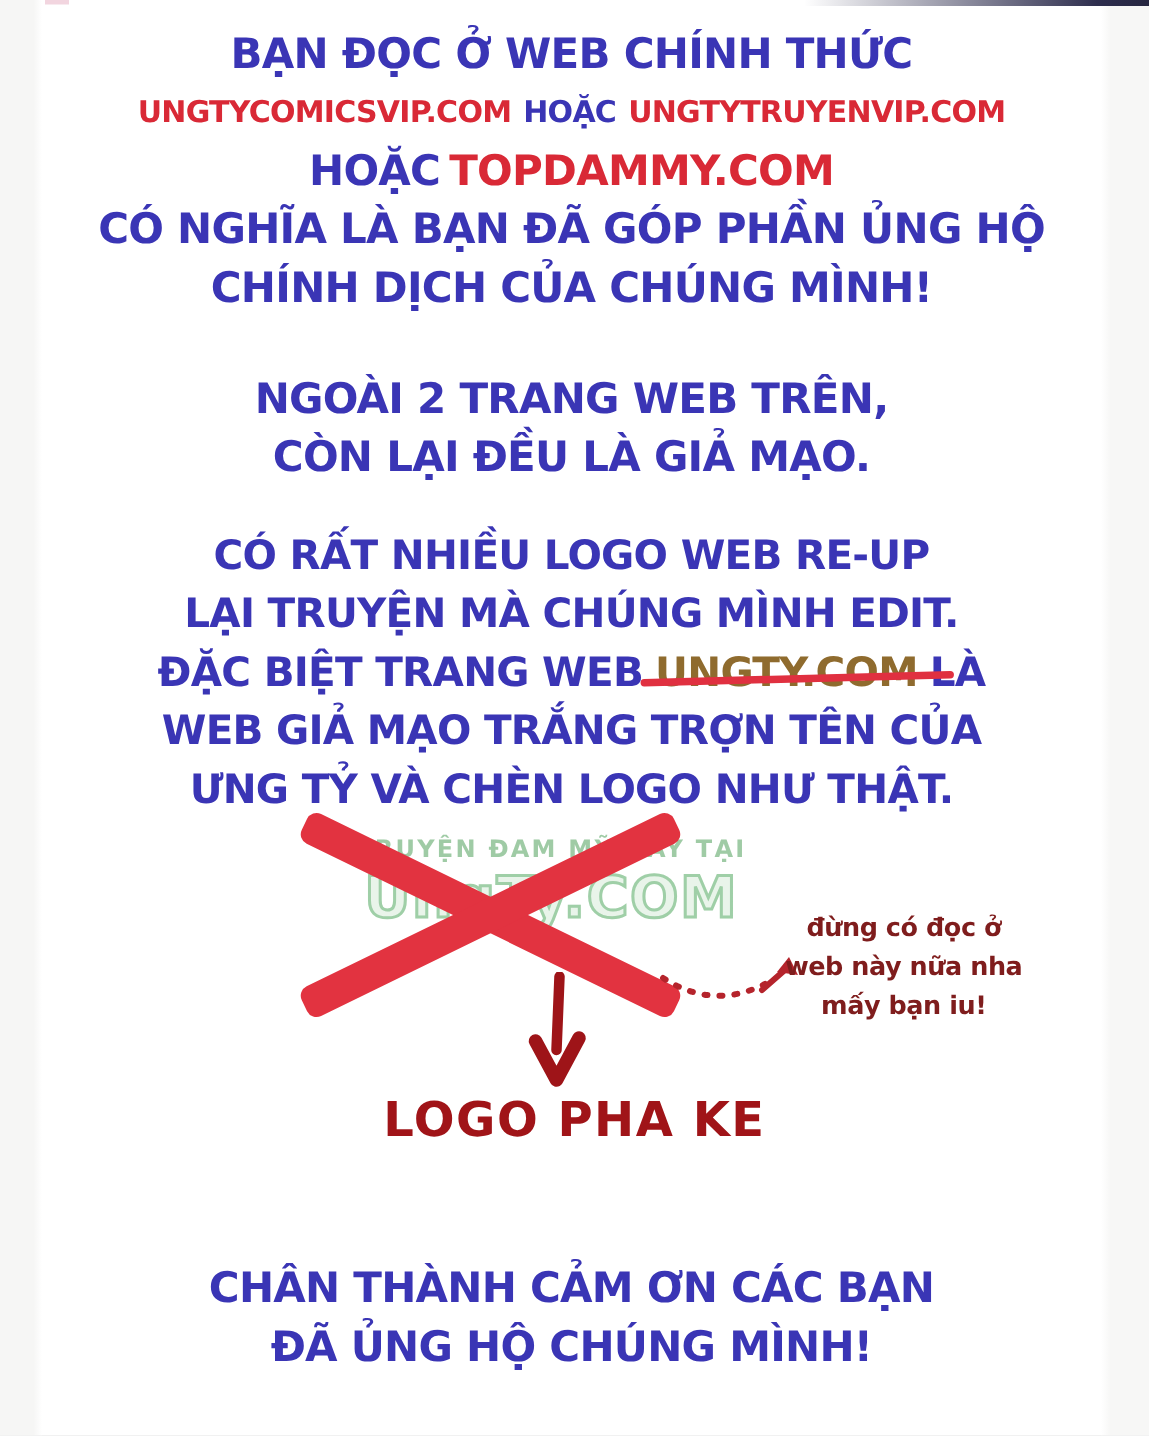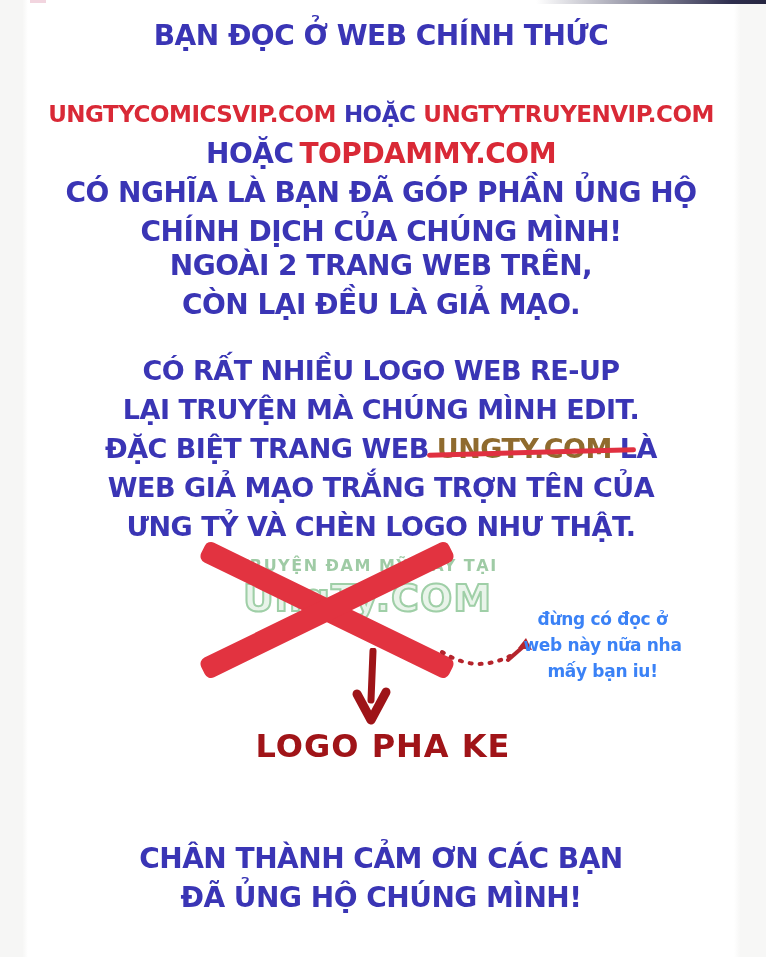--- a/index.html
+++ b/index.html
@@ -10,21 +10,21 @@
   .gutter{position:absolute;top:0;height:957px;}
   .gutter.left{left:0;width:28px;background:linear-gradient(90deg,#f6f6f5 80%,#ffffff);}
   .gutter.right{right:0;width:32px;background:linear-gradient(270deg,#f7f7f6 80%,#ffffff);}
   .top-strip{position:absolute;top:0;left:536px;width:230px;height:4px;
     background:linear-gradient(90deg,rgba(46,46,78,0) 0%,#2e2e4e 85%,#262640 100%);}
   .smudge{position:absolute;top:0;left:30px;width:16px;height:3px;background:#ecc3d2;opacity:.7;}
 
   .blk{position:absolute;left:28px;right:32px;text-align:center;letter-spacing:-0.5px;}
   .l{line-height:39px;white-space:nowrap;}
   .fs28{font-size:28px;}
-  .fs24{font-size:23px;margin-top:40px;}
+  .fs24{font-size:20px;}
   .blue{color:#3a35b5;}
   .red{color:#d92936;}
 
   .strike{position:relative;color:#8f6b2e;display:inline-block;padding:0 2px;}
   .strike .bar{position:absolute;left:-8px;right:-22px;top:54%;height:5px;
     background:#e03040;transform:rotate(-1.5deg);border-radius:3px;}
 
   .logo-wrap{position:absolute;left:225px;top:556px;width:285px;text-align:center;
     filter:blur(.4px);}
   .logo-tagline{font-size:16px;letter-spacing:1.5px;color:#8fc296;opacity:.85;line-height:20px;}
@@ -34,21 +34,21 @@
   .cross{position:absolute;left:203px;top:549px;width:248px;height:122px;}
   .cross .bar{position:absolute;left:-14px;top:50px;width:276px;height:22px;
     background:#e23340;border-radius:7px;}
   .cross .bar.a{transform:rotate(26deg);}
   .cross .bar.b{transform:rotate(-26deg);}
 
   .doodle{position:absolute;left:438px;top:626px;}
   .down-arrow{position:absolute;left:348px;top:648px;}
 
   .note{position:absolute;left:505px;top:606px;width:195px;text-align:center;
-    font-size:17px;line-height:26px;color:#3b82f6;letter-spacing:-0.3px;}
+    font-size:17px;line-height:26px;color:#7f1d1d;letter-spacing:-0.3px;}
 
   .fake-label{position:absolute;left:0;right:0;top:727px;text-align:center;
     font-size:32px;color:#a01418;letter-spacing:1px;}
 </style>
 </head>
 <body>
 
 <div class="page">
 
   <div class="gutter left"></div>

